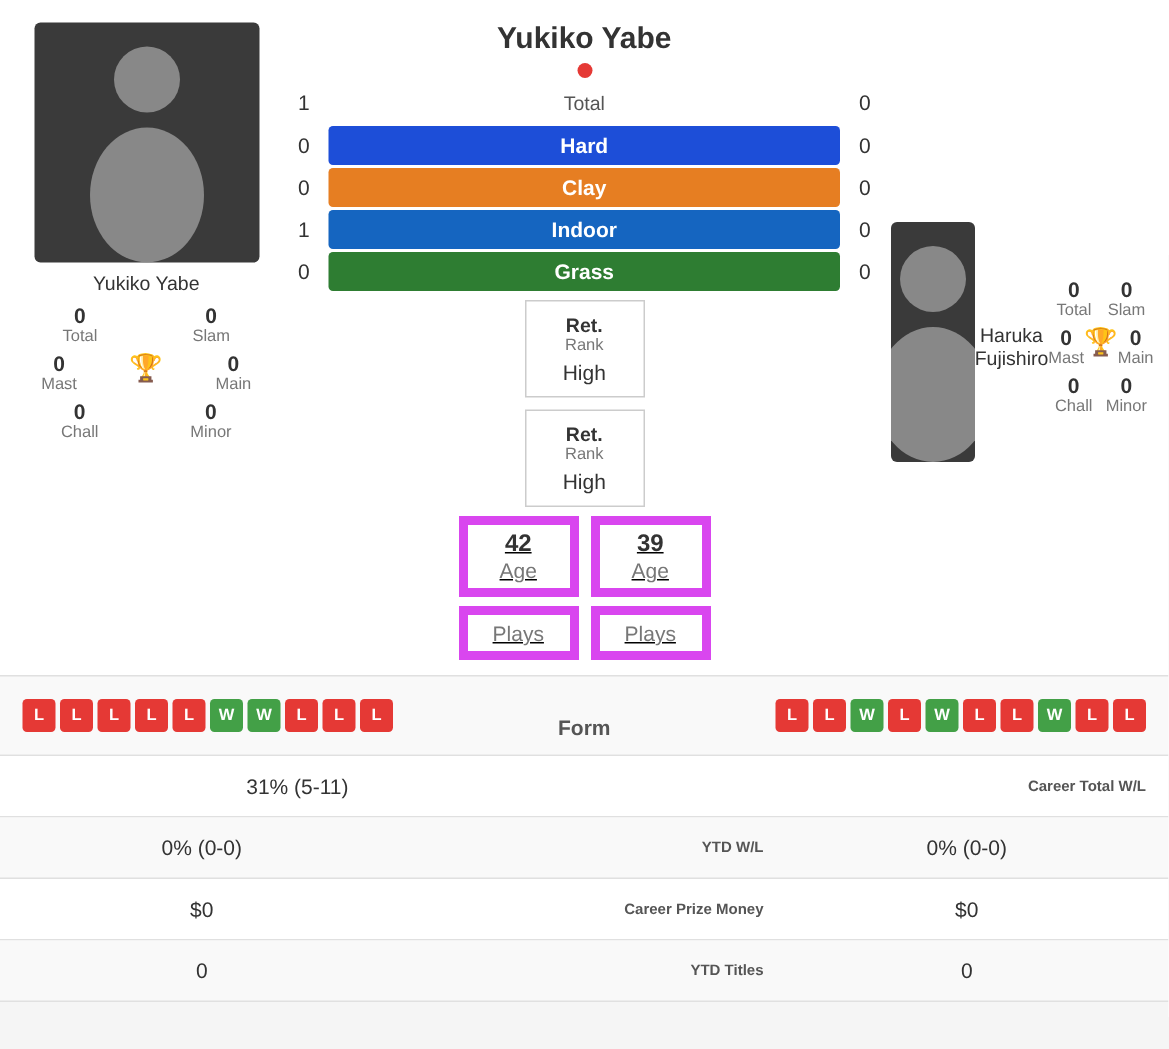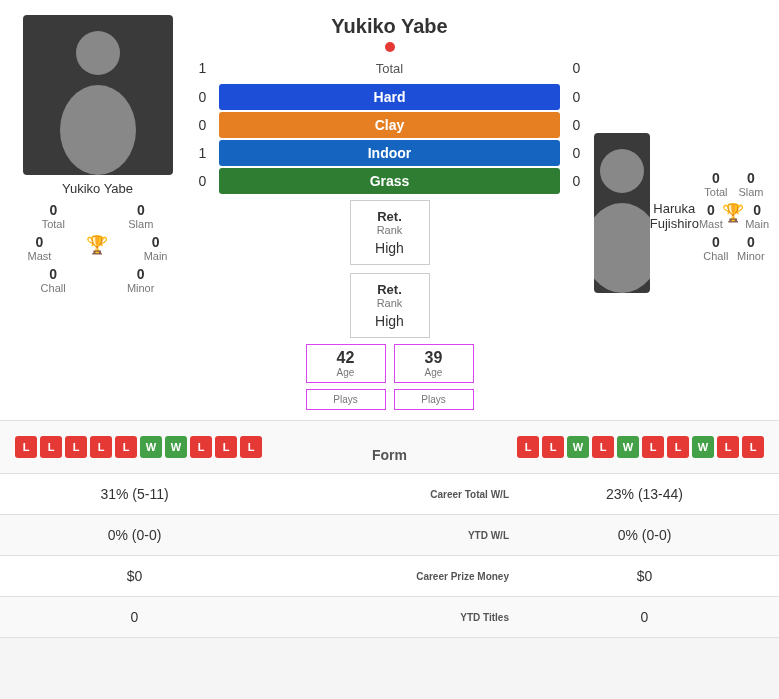--- a/index.html
+++ b/index.html
@@ -172,34 +172,35 @@
       margin-top: 4px;
     }
 
     .age-plays-row {
       display: flex;
       gap: 8px;
       margin-top: 4px;
     }
 
     .age-plays-box {
-      border: 1px solid #d946ef;
+      border: 6px solid #d946ef;
       padding: 4px 16px;
       text-align: center;
       min-width: 80px;
+      text-decoration: underline;
     }
 
     .age-plays-value {
       font-size: 16px;
       font-weight: bold;
       color: #333;
     }
 
     .age-plays-label {
-      font-size: 10px;
+      font-size: 14px;
       color: #777;
     }
 
     
     .total-row {
       display: flex;
       align-items: center;
       width: 100%;
       justify-content: space-between;
       margin-top: 2px;
@@ -482,21 +483,20 @@
         <div class="form-badge W">W</div>
         <div class="form-badge L">L</div>
         <div class="form-badge L">L</div>
       </div>
   </div>
 
   <div class="stat-rows" id="stat-rows">
       <div class="stat-data-row">
     <span class="stat-data-value">31% (5-11)</span>
     <span class="stat-data-label">Career Total W/L</span>
-    <span class="stat-data-value">23% (13-44)</span>
   </div>
       <div class="stat-data-row">
     <span class="stat-data-value">0% (0-0)</span>
     <span class="stat-data-label">YTD W/L</span>
     <span class="stat-data-value">0% (0-0)</span>
   </div>
       <div class="stat-data-row">
     <span class="stat-data-value">$0</span>
     <span class="stat-data-label">Career Prize Money</span>
     <span class="stat-data-value">$0</span>

